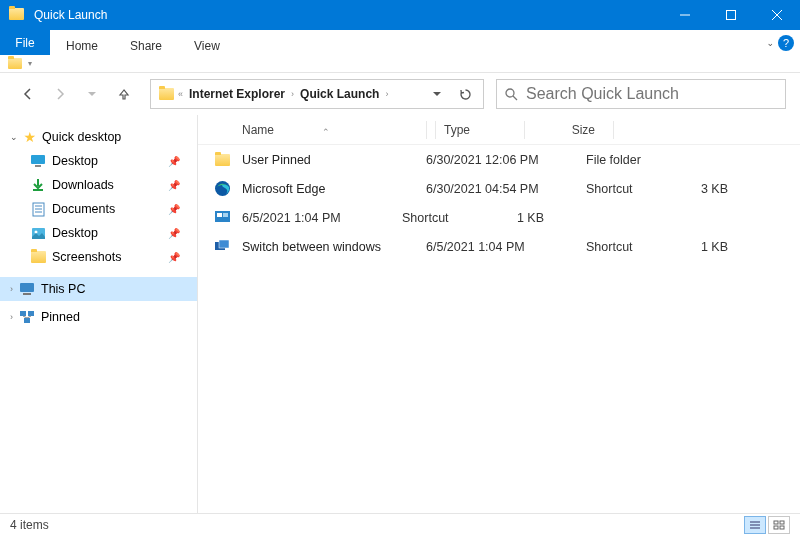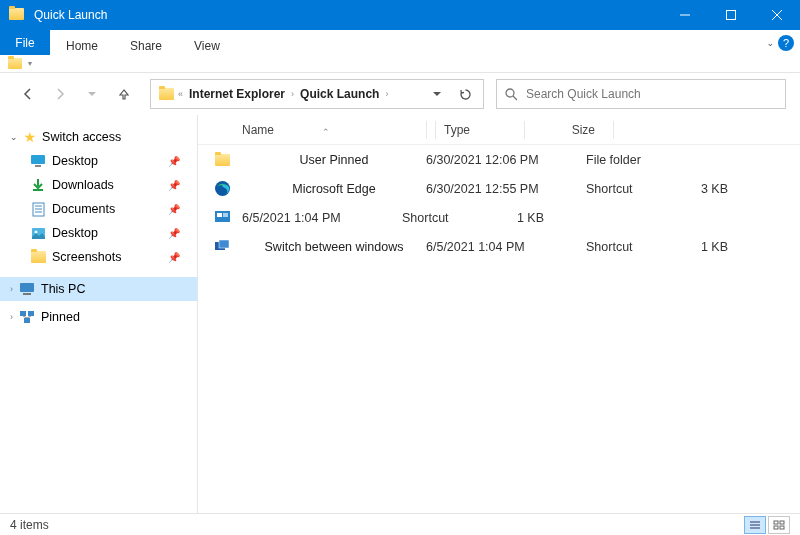--- a/index.html
+++ b/index.html
@@ -19,40 +19,40 @@
 .navrow { height: 42px; display: flex; align-items: center; padding: 0 14px; gap: 4px; }
 .nav-arrow { width: 28px; height: 28px; display: flex; align-items: center; justify-content: center; color: #666; }
 .nav-arrow.disabled { color: #c0c0c0; }
 .addrbar { flex: 1; height: 30px; border: 1px solid #ccc; display: flex; align-items: center; padding: 0 4px; margin-left: 8px; }
 .addrbar .crumb { font-size: 12px; padding: 0 6px; color: #222; font-weight: bold; }
 .addrbar .sep { color: #888; font-size: 9px; }
 .addr-spacer { flex: 1; }
 .addr-btn { width: 28px; display: flex; align-items: center; justify-content: center; color: #555; }
 .searchbox { width: 290px; height: 30px; border: 1px solid #ccc; display: flex; align-items: center; margin-left: 8px; }
 .searchbox svg { margin: 0 8px; }
-.searchbox input { border: none; outline: none; flex: 1; font-size: 12px; color: #555; background: transparent; }
+.searchbox input { border: none; outline: none; flex: 1; font-size: 16px; color: #555; background: transparent; }
 .body { display: flex; height: 398px; }
 .sidebar { width: 198px; border-right: 1px solid #e5e5e5; padding-top: 10px; font-size: 12.5px; }
 .side-item { height: 24px; display: flex; align-items: center; padding-left: 10px; gap: 6px; }
 .side-item.sub { padding-left: 30px; }
 .side-item.sel { background: #cce8ff; }
 .pin { margin-left: auto; margin-right: 16px; color: #888; font-size: 10px; }
 .side-icon { width: 16px; height: 16px; display: flex; align-items: center; justify-content: center; }
 .folder-sm { width: 15px; height: 12px; background: linear-gradient(#ffe79e,#facb4b); border-radius: 1px; position: relative; }
 .folder-sm::before { content:""; position:absolute; top:-2px; left:0; width:6px; height:3px; background:#facb4b; border-radius:1px 1px 0 0; }
 .main { flex: 1; position: relative; }
 .cols { display: flex; height: 30px; align-items: center; font-size: 12px; color: #444; border-bottom: 1px solid #f0f0f0; }
 .col-name { width: 228px; padding-left: 44px; display:flex; align-items:flex-end; gap:48px; }
 .col-date { width: 160px; }
 .col-type { width: 80px; }
 .col-size { width: 80px; text-align: right; padding-right: 18px; }
 .col-sep { border-left: 1px solid #e8e8e8; height: 18px; margin-right: 8px; }
 .row { display: flex; height: 29px; align-items: center; font-size: 12.5px; color: #222; }
 .row .icon { width: 20px; height: 20px; margin-left: 14px; margin-right: 10px; display:flex; align-items:center; justify-content:center; }
-.row .name { width: 184px; text-align: center; }
+.row .name { width: 184px; }
 .row .date { width: 160px; color: #333; }
 .row .type { width: 80px; color: #333; }
 .row .size { width: 80px; text-align: right; padding-right: 18px; color: #333; }
 .statusbar { position: absolute; bottom: 0; left: 0; right: 0; height: 22px; border-top: 1px solid #e5e5e5; display: flex; align-items: center; font-size: 12px; color: #444; padding: 0 10px; background:#fff; }
 .view-btns { margin-left: auto; display: flex; gap: 2px; }
 .view-btn { width: 22px; height: 18px; border: 1px solid #c8c8c8; display:flex; align-items:center; justify-content:center; }
 .view-btn.active { background: #cce8ff; border-color:#7bb5e8; }
 .chev { width:0; height:0; border-left:4px solid transparent; border-right:4px solid transparent; }
 .chev.down { border-top:4px solid #555; }
 .star { color:#ffc83d; font-size:14px; }
@@ -146,21 +146,21 @@
     <input placeholder="Search Quick Launch" style="">
   </div>
 </div>
 
 <div class="body">
 
   <div class="sidebar">
     <div class="side-item">
       <span class="expand-caret">⌄</span>
       <span class="star">★</span>
-      <span>Switch access</span>
+      <span>Quick desktop</span>
     </div>
     <div class="side-item sub">
       <span class="side-icon">
           <svg width="16" height="14" viewBox="0 0 16 14">
             <rect x="1" y="1" width="14" height="9" fill="#28a0da" rx="1"></rect>
             <rect x="5" y="11" width="6" height="2" fill="#888"></rect>
           </svg>
         </span>
       <span>Desktop</span>
       <span class="pin">📌</span>
@@ -257,21 +257,21 @@
     </div>
     <div class="row">
       <div class="icon">
           <svg width="17" height="17" viewBox="0 0 17 17">
             <circle cx="8.5" cy="8.5" r="7.5" fill="#0c59a4"></circle>
             <path d="M2 8 Q8 0 15 7 Q13 4 8 5 Q3 6 2 8" fill="#39c481"></path>
             <path d="M8 5 Q13 4 15 7 Q16 11 12 14 Q15 10 11 8 Q8 7 8 5" fill="#2ec0d9"></path>
           </svg>
         </div>
       <div class="name">Microsoft Edge</div>
-      <div class="date">6/30/2021 12:55 PM</div>
+      <div class="date">6/30/2021 04:54 PM</div>
       <div class="type">Shortcut</div>
       <div class="size">3 KB</div>
     </div>
     <div class="row">
       <div class="icon">
           <svg width="17" height="15" viewBox="0 0 17 15">
             <rect x="1" y="1" width="15" height="11" fill="#2a84c9"></rect>
             <rect x="3" y="3" width="5" height="4" fill="#fff"></rect>
             <rect x="9" y="3" width="5" height="4" fill="#a8d4f0"></rect>
           </svg>

